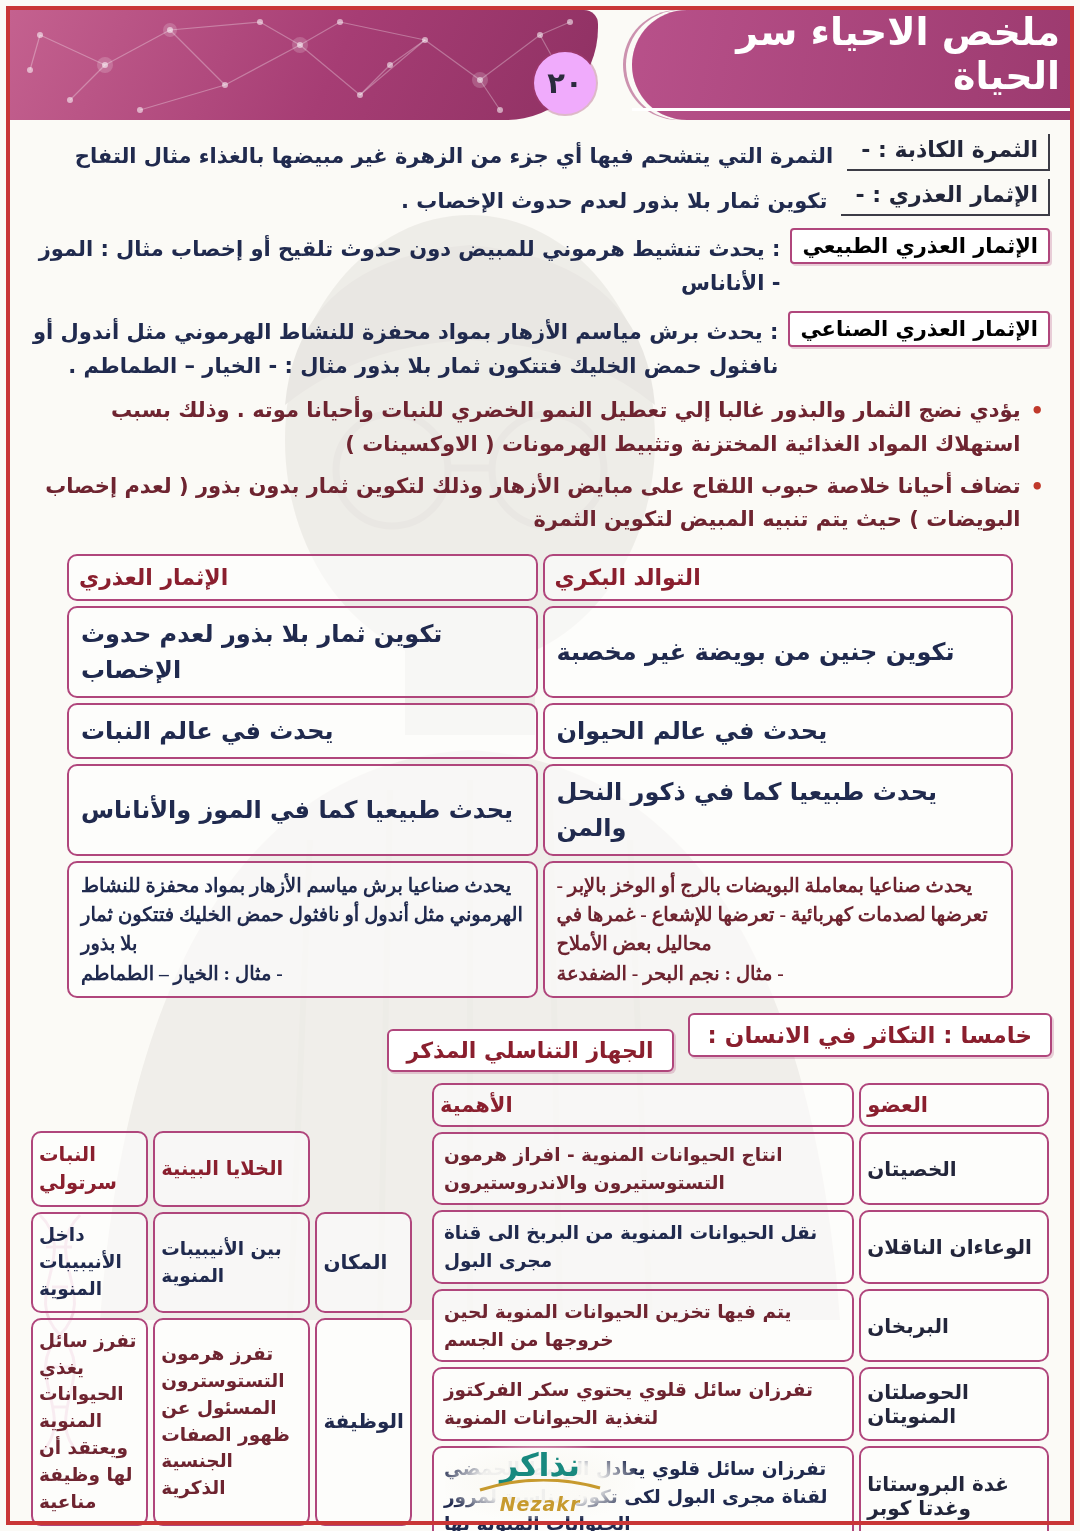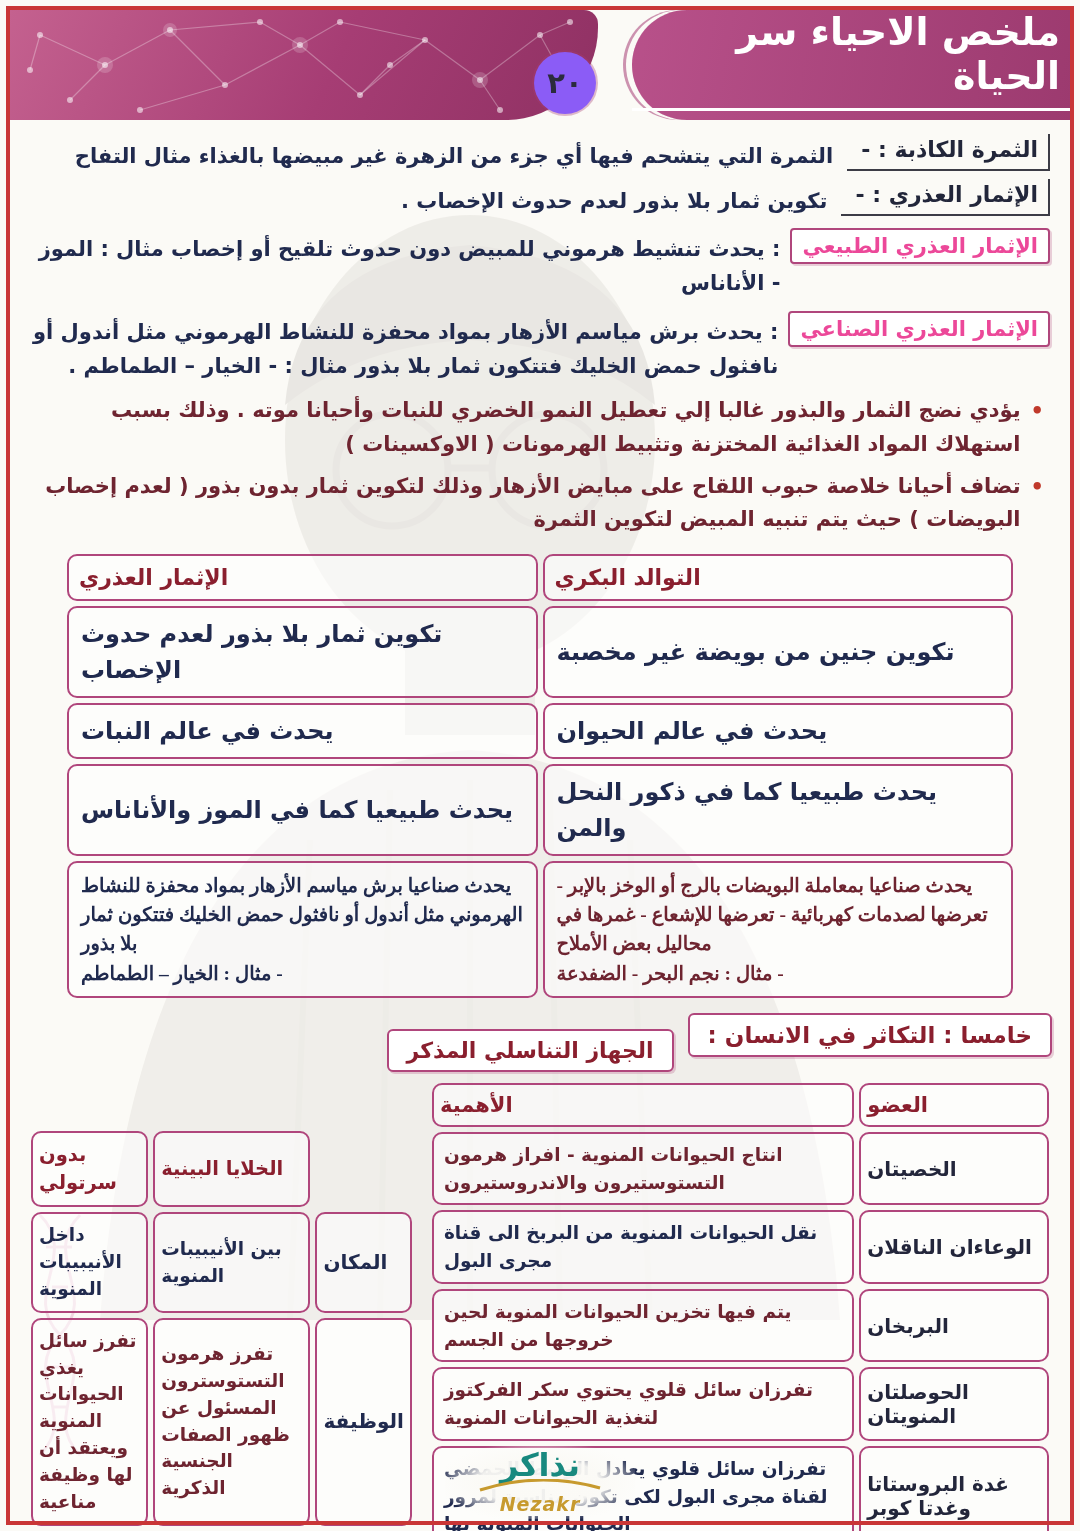--- a/index.html
+++ b/index.html
@@ -17,40 +17,40 @@
                  background:linear-gradient(115deg,#c4618f 0%,#a63d74 55%,#8f3163 100%);
                  border-radius:0 14px 92px 0; overflow:hidden; }
   .banner-right { position:absolute; right:0; top:0; width:438px; height:110px;
                   background:linear-gradient(100deg,#b8518a,#9c3a6f);
                   border-radius:58px 0 0 58px;
                   display:flex; align-items:flex-start; justify-content:center;
                   box-shadow:-6px 0 0 0 #fbfaf6, -9px 0 0 0 rgba(166,61,116,.55); }
   .banner-title { color:#ffffff; font-size:38px; font-weight:bold;
                   border-bottom:3px solid #fff; padding:0 10px 10px; direction:rtl; }
   .banner-circle { position:absolute; left:524px; top:42px; width:62px; height:62px;
-                   background:#8b5cf6; border-radius:50%; z-index:18;
+                   background:#f0abfc; border-radius:50%; z-index:18;
                    display:flex; align-items:center; justify-content:center;
                    box-shadow:0 0 0 2px rgba(166,61,116,.35);
                    font-size:29px; font-weight:bold; color:#2b2b3d; }
 
   
   .photo { position:absolute; left:60px; top:140px; z-index:1; }
   .dna   { position:absolute; left:10px; bottom:66px; z-index:2; opacity:.5; }
 
   
   .content { position:absolute; top:128px; left:26px; right:26px; z-index:20; direction:rtl; }
 
   .def-row { display:flex; align-items:flex-start; gap:14px; margin:6px 4px 4px; }
   .def-term { font-size:22px; font-weight:bold; color:#22263a; white-space:nowrap;
               border-left:none; border-right:2px solid #3c3c46; border-bottom:2px solid #3c3c46;
               padding:3px 10px 7px 14px; }
   .def-text { font-size:21px; font-weight:bold; color:#202a4e; line-height:1.55; padding-top:6px; }
 
   .label-row { display:flex; align-items:flex-start; gap:10px; margin:11px 4px; }
-  .label-box { border:2px solid #b0467c; border-radius:4px; background:#fff; color:#ec4899;
+  .label-box { border:2px solid #b0467c; border-radius:4px; background:#fff; color:#000000;
                font-size:21px; font-weight:bold; padding:4px 10px; white-space:nowrap;
                box-shadow:2px 2px 0 rgba(176,70,124,.25); }
   .label-text { font-size:21px; font-weight:bold; color:#202a4e; line-height:1.6; padding-top:5px; }
 
   .note { display:flex; gap:10px; margin:8px 10px; font-size:21px; font-weight:bold; line-height:1.6; }
   .note .dot { color:#c0392b; flex:0 0 auto; padding-top:1px; }
   .note.maroon { color:#6e2430; }
 
   table.tbl { border-collapse:separate; border-spacing:5px; direction:rtl; }
   .tbl th, .tbl td { border:2px solid #b0467c; border-radius:10px;
@@ -299,21 +299,21 @@
           </tbody>
         </table>
       </div>
 
       <div class="col-l">
         <table class="tbl cells" dir="rtl">
           <tbody>
             <tr>
               <td class="empty"></td>
               <td class="hdr">الخلايا البينية</td>
-              <td class="hdr">بدون سرتولي</td>
+              <td class="hdr">النبات سرتولي</td>
             </tr>
             <tr>
               <td class="rowlab">المكان</td>
               <td class="navy">بين الأنيبيبات المنوية</td>
               <td class="navy">داخل الأنيبيبات المنوية</td>
             </tr>
             <tr>
               <td class="rowlab">الوظيفة</td>
               <td class="maroon">تفرز هرمون التستوسترون المسئول عن ظهور الصفات الجنسية الذكرية</td>
               <td class="maroon">تفرز سائل يغذي الحيوانات المنوية ويعتقد أن لها وظيفة مناعية</td>

